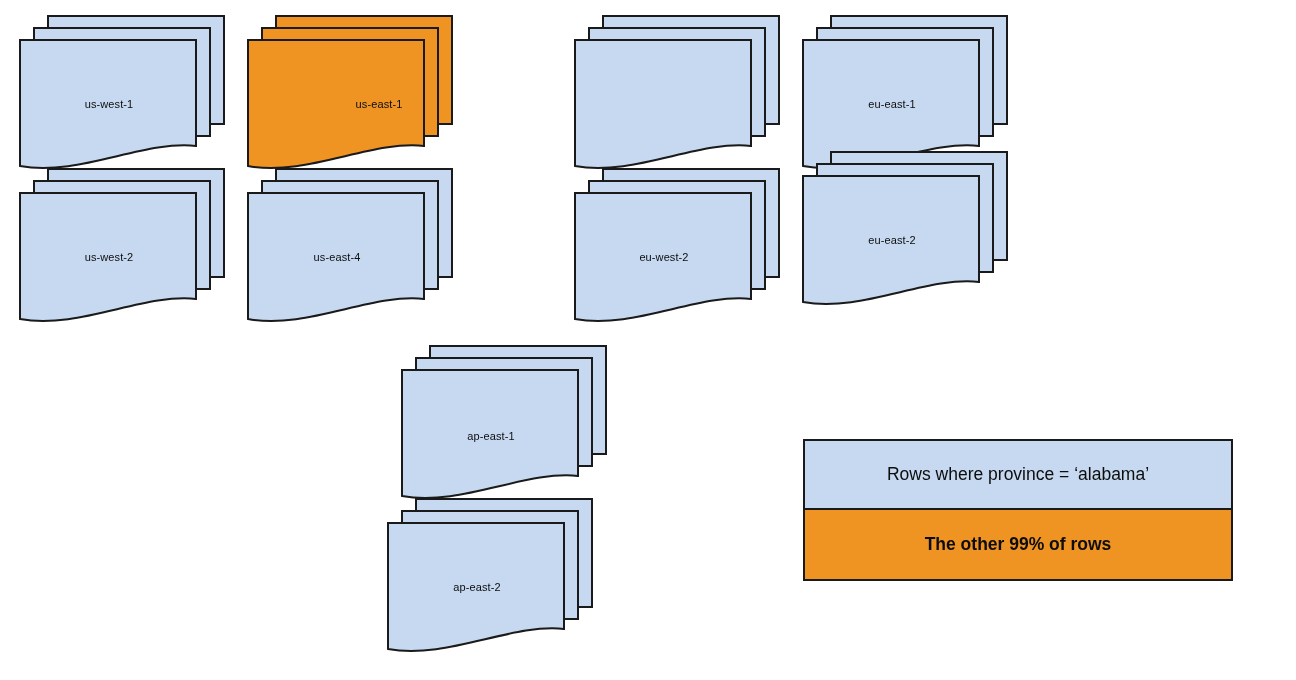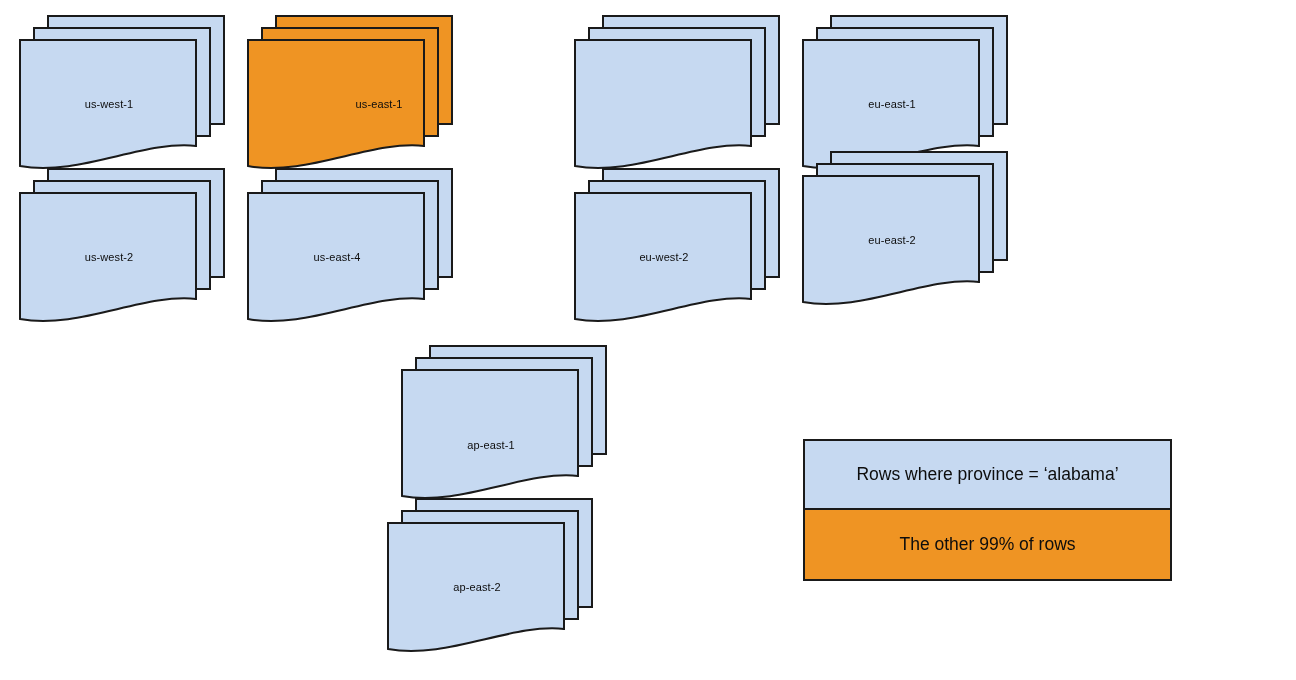--- a/index.html
+++ b/index.html
@@ -55,21 +55,21 @@
     letter-spacing: 0.1px;
     white-space: nowrap;
     pointer-events: none;
   }
 
   
   #legend {
     position: absolute;
     left: 803px;
     top: 439px;
-    width: 369px;
+    width: 430px;
     height: 142px;
     border: 2px solid #1a1a1a;
     box-sizing: border-box;
   }
   .legend-row {
     height: 50%;
     display: flex;
     align-items: center;
     justify-content: center;
     box-sizing: border-box;
@@ -147,32 +147,32 @@
         <path d="M 0 24 L 176 24 L 176 130 C 124 124 58 161 0 150 Z" fill="#c6d9f1" class="doc-sheet"></path>
       </svg>
       <div class="stack-label" style="top: 24px;">eu-east-2</div>
     </div>
     <div class="doc-stack" style="left: 402px; top: 346px;">
       <svg viewBox="0 0 215 165">
         <path d="M 28 0 L 204 0 L 204 108 L 28 108 Z" fill="#c6d9f1" class="doc-sheet"></path>
         <path d="M 14 12 L 190 12 L 190 120 L 14 120 Z" fill="#c6d9f1" class="doc-sheet"></path>
         <path d="M 0 24 L 176 24 L 176 130 C 124 124 58 161 0 150 Z" fill="#c6d9f1" class="doc-sheet"></path>
       </svg>
-      <div class="stack-label" style="top: 35px;">ap-east-1</div>
+      <div class="stack-label" style="top: 26px;">ap-east-1</div>
     </div>
     <div class="doc-stack" style="left: 388px; top: 499px;">
       <svg viewBox="0 0 215 165">
         <path d="M 28 0 L 204 0 L 204 108 L 28 108 Z" fill="#c6d9f1" class="doc-sheet"></path>
         <path d="M 14 12 L 190 12 L 190 120 L 14 120 Z" fill="#c6d9f1" class="doc-sheet"></path>
         <path d="M 0 24 L 176 24 L 176 130 C 124 124 58 161 0 150 Z" fill="#c6d9f1" class="doc-sheet"></path>
       </svg>
       <div class="stack-label" style="top: 24px;">ap-east-2</div>
     </div>
   </div>
 
 <div id="legend">
   <div class="legend-row row-top" style="background: rgb(198, 217, 241);">
     <span>Rows where province = ‘alabama’</span>
   </div>
-  <div class="legend-row row-bottom" style="background: rgb(239, 148, 35);">
+  <div class="legend-row row-bottom" style="background: rgb(239, 148, 35); font-weight: bold;">
     <span>The other 99% of rows</span>
   </div>
 </div>
 
 </body></html>

